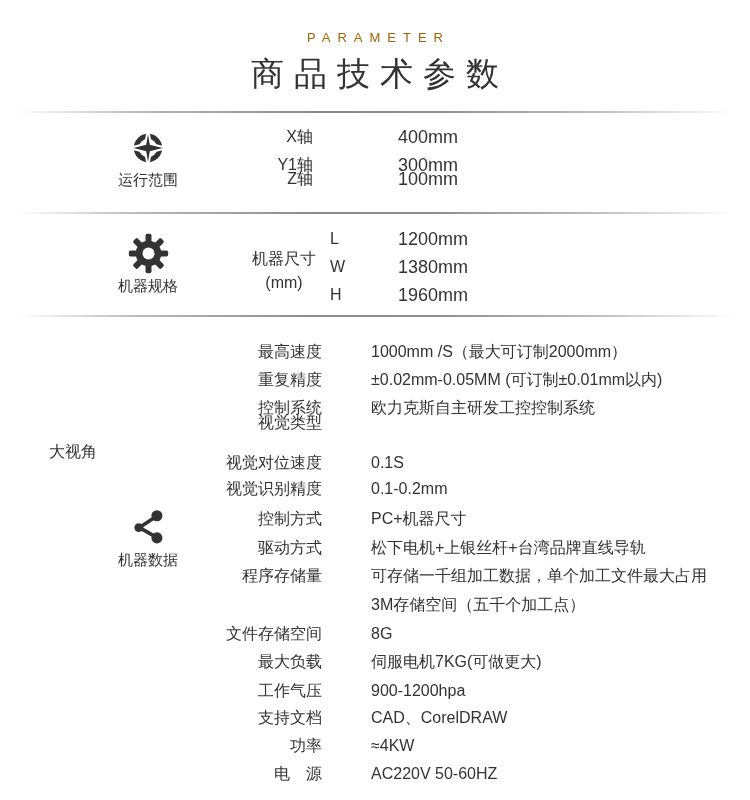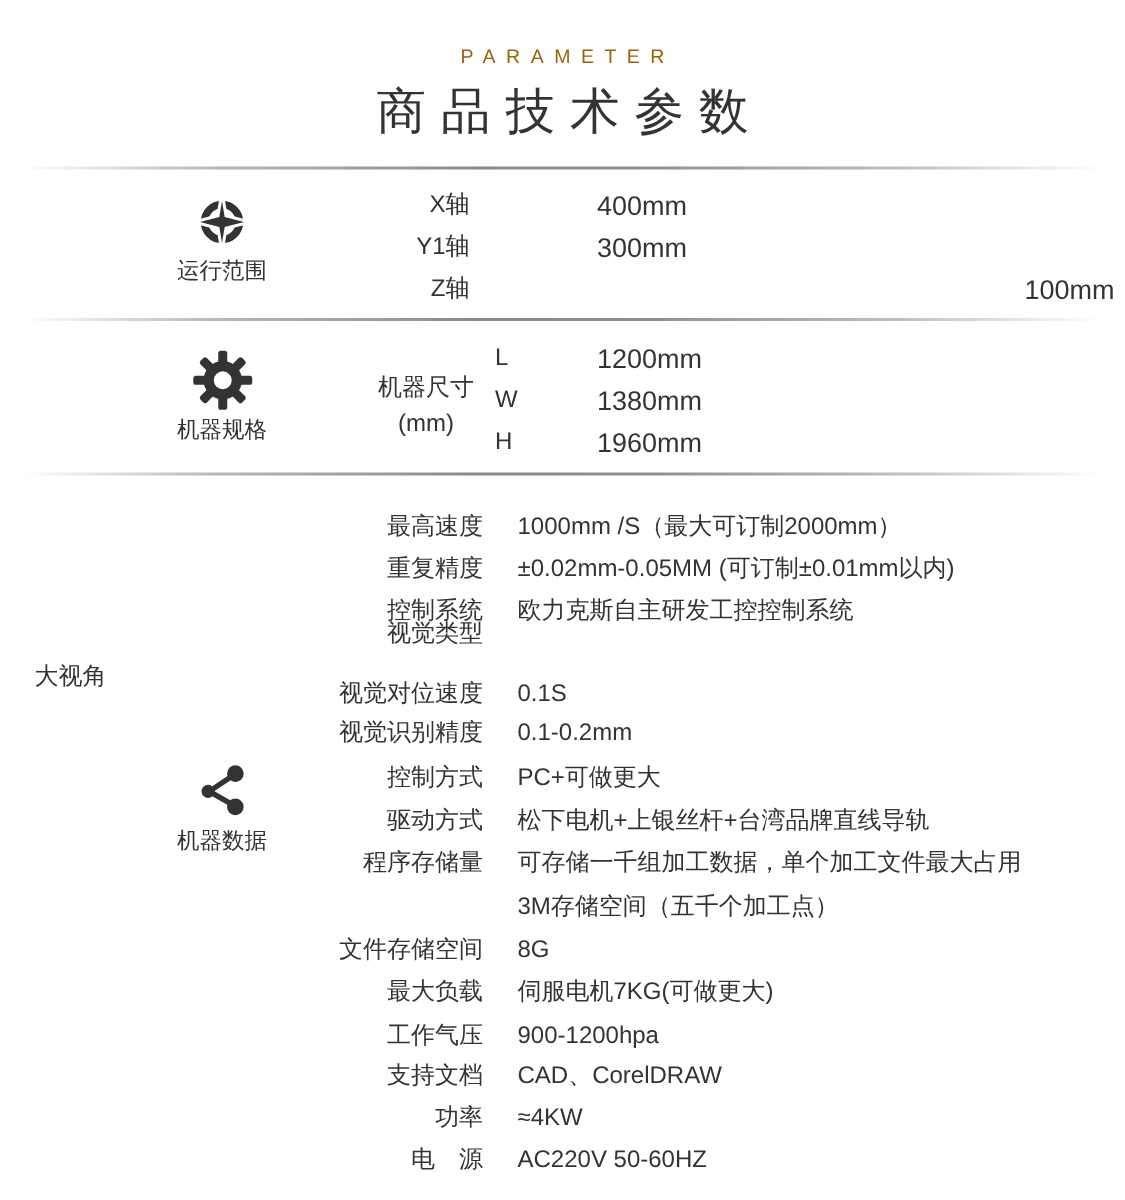--- a/index.html
+++ b/index.html
@@ -51,21 +51,21 @@
   .dim-label {
     position: absolute; left: 224px; top: 247px; width: 120px;
     text-align: center; font-size: 16px; line-height: 24px;
   }
   .s2 { left: 330px; width: 420px; }
   .s2 .lbl { width: 20px; text-align: left; }
   .s2 .val { margin-left: 48px; font-size: 18px; }
   
   .s3 { line-height: 29px; }
   .s3 .lbl { width: 322px; font-size: 16px; }
-  .s3 .val { margin-left: 23px; max-width: 372px; font-size: 16px; white-space: pre-line; }
+  .s3 .val { margin-left: 49px; max-width: 372px; font-size: 16px; white-space: pre-line; }
 </style>
 </head>
 <body>
 
 <div class="page">
 
   <div class="subtitle">PARAMETER</div>
   <div class="title">商品技术参数</div>
 
   <div class="divider d1"></div>
@@ -79,21 +79,21 @@
   <div class="sec-label" style="top:171px;">运行范围</div>
 
   <div class="row s1" style="top:127px;">
     <span class="lbl">X轴</span>
     <span class="val">400mm</span>
   </div>
   <div class="row s1" style="top:155px;">
     <span class="lbl">Y1轴</span>
     <span class="val">300mm</span>
   </div>
-  <div class="row s1" style="top:183px;justify-content:space-between;">
+  <div class="row s1" style="top:169px;">
     <span class="lbl">Z轴</span>
     <span class="val">100mm</span>
   </div>
 
   <div class="divider d2"></div>
 
   <div class="icon-box" style="left:128px; top:233px;">
     <svg width="41" height="41" viewBox="0 0 48 48">
       <g fill="#333333">
         <rect x="20.5" y="1" width="7" height="11" rx="2"></rect>
@@ -161,21 +161,21 @@
   <div class="row s3" style="top:448px;">
     <span class="lbl">视觉对位速度</span>
     <span class="val">0.1S</span>
   </div>
   <div class="row s3" style="top:474px;">
     <span class="lbl">视觉识别精度</span>
     <span class="val">0.1-0.2mm</span>
   </div>
   <div class="row s3" style="top:504px;">
     <span class="lbl">控制方式</span>
-    <span class="val">PC+可做更大</span>
+    <span class="val">PC+机器尺寸</span>
   </div>
   <div class="row s3" style="top:533px;">
     <span class="lbl">驱动方式</span>
     <span class="val">松下电机+上银丝杆+台湾品牌直线导轨</span>
   </div>
   <div class="row s3" style="top:561px;">
     <span class="lbl">程序存储量</span>
     <span class="val">可存储一千组加工数据，单个加工文件最大占用
 3M存储空间（五千个加工点）</span>
   </div>

